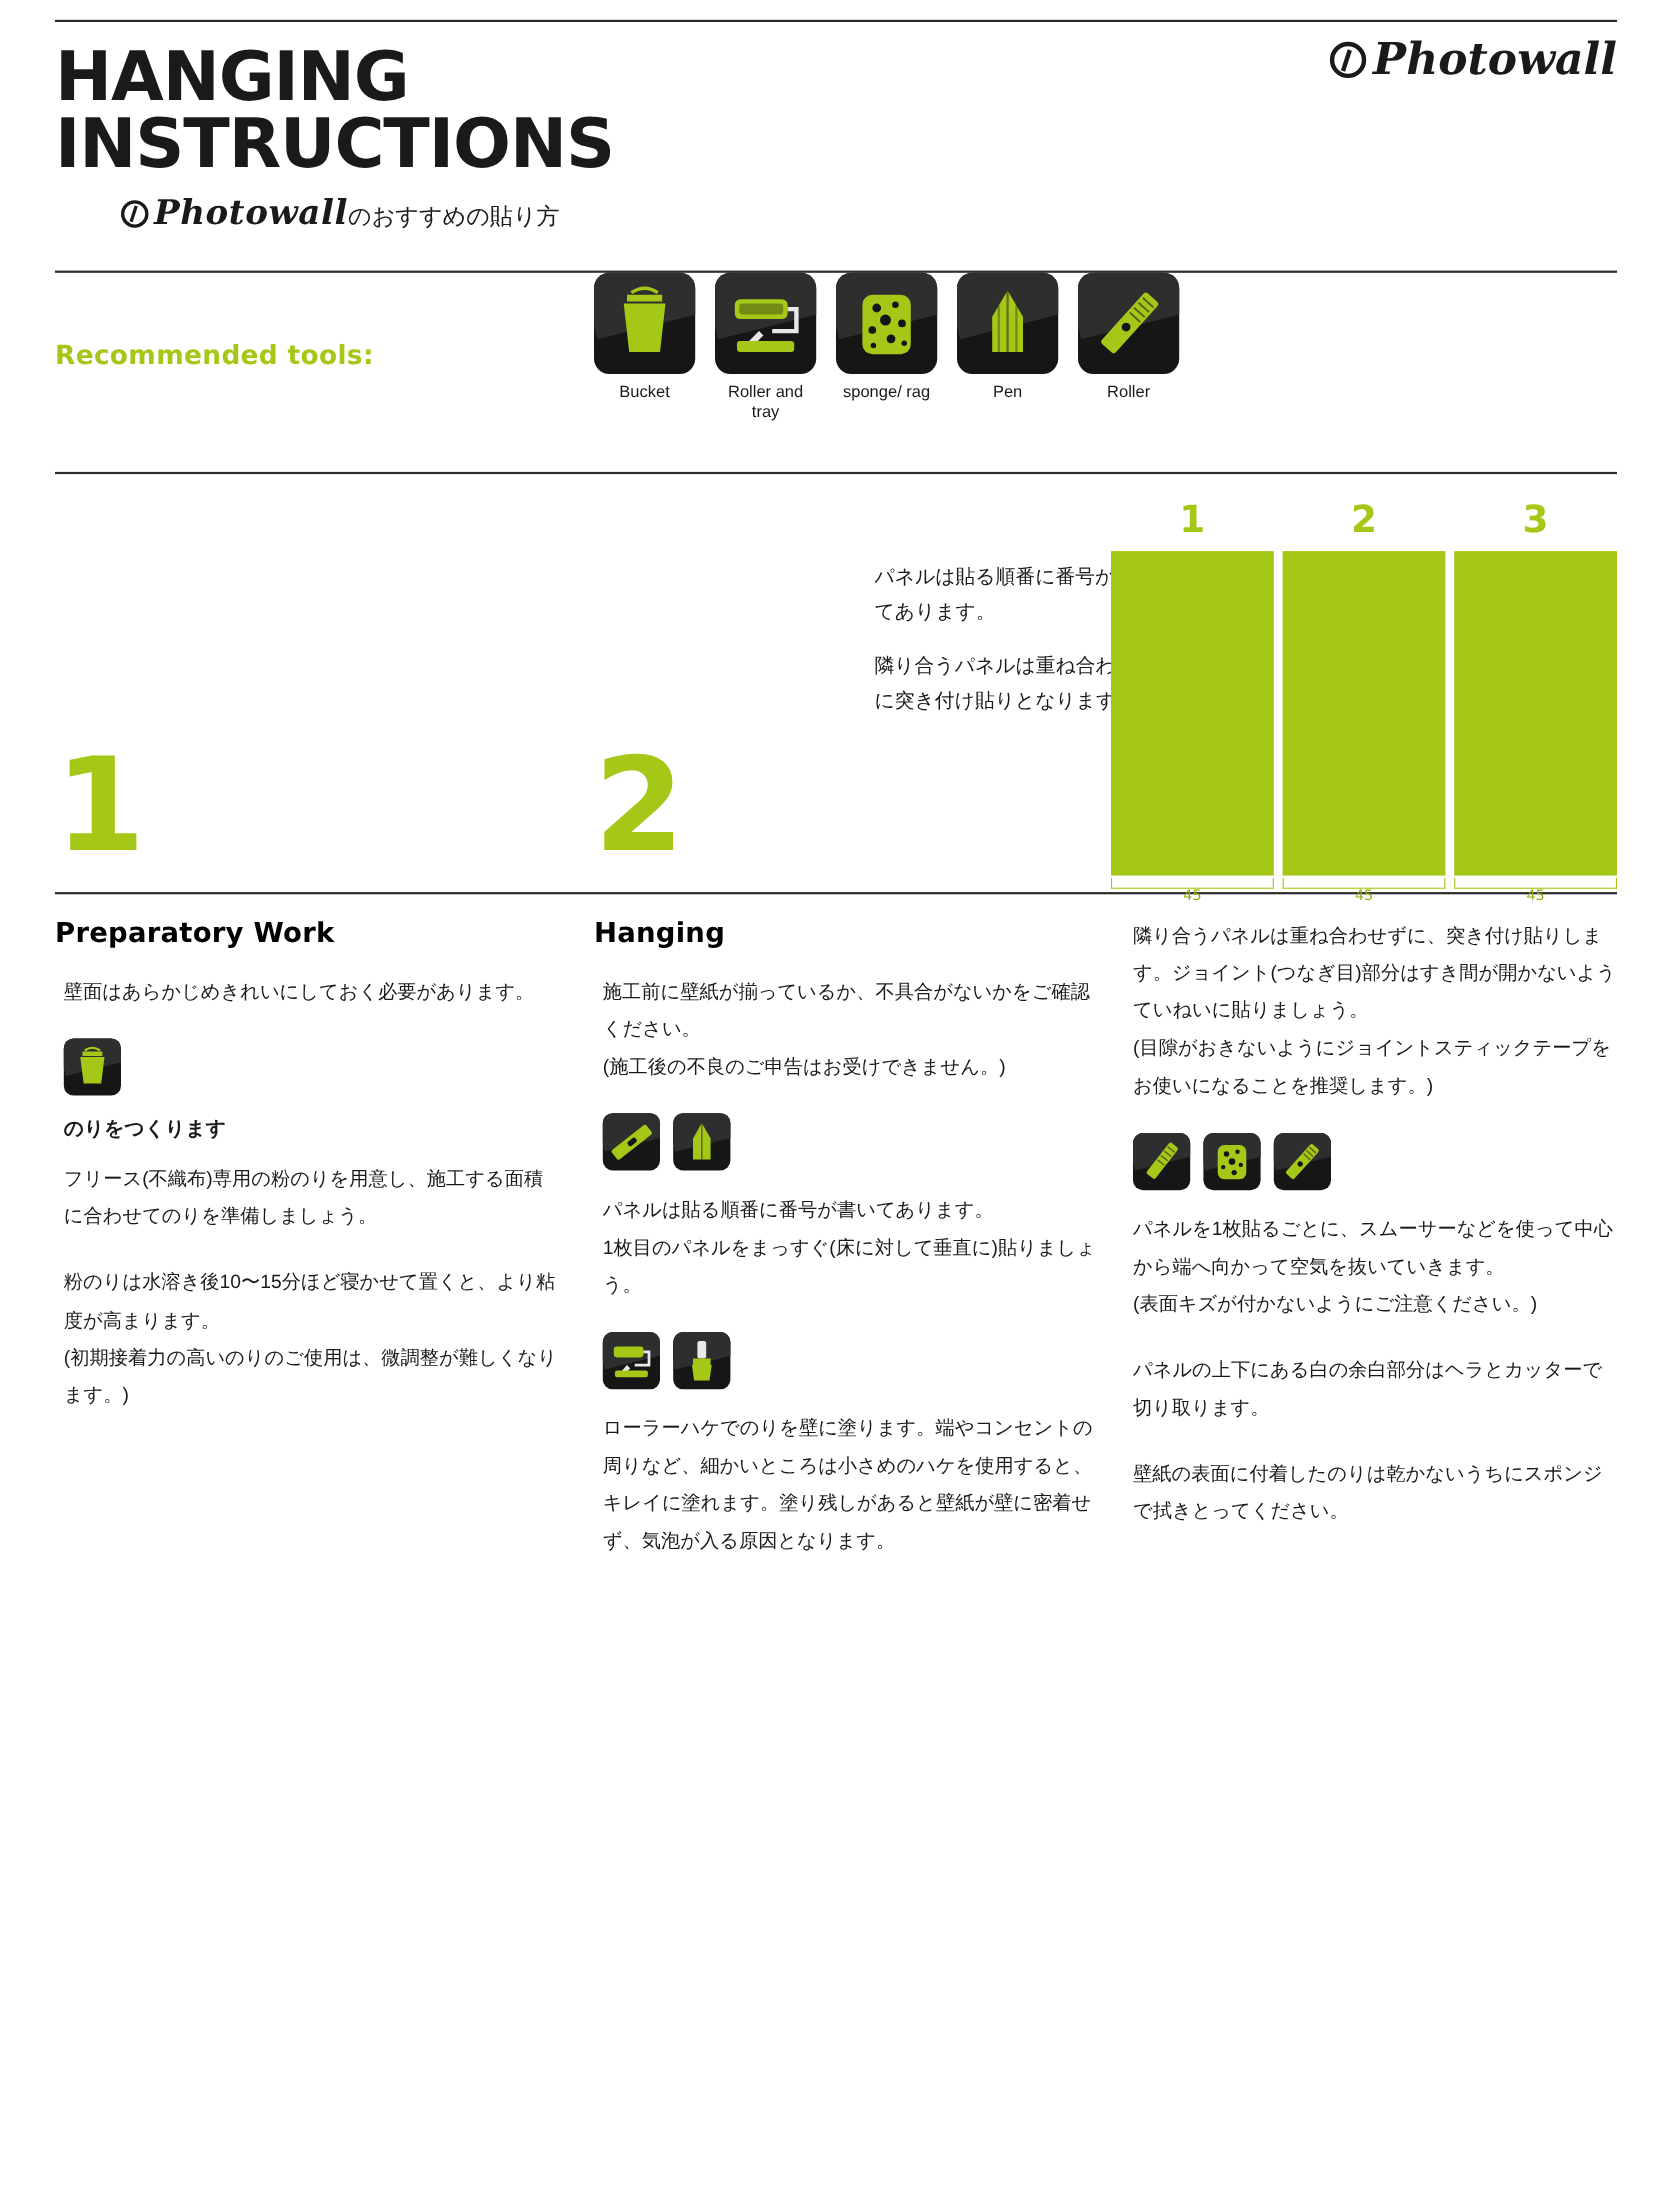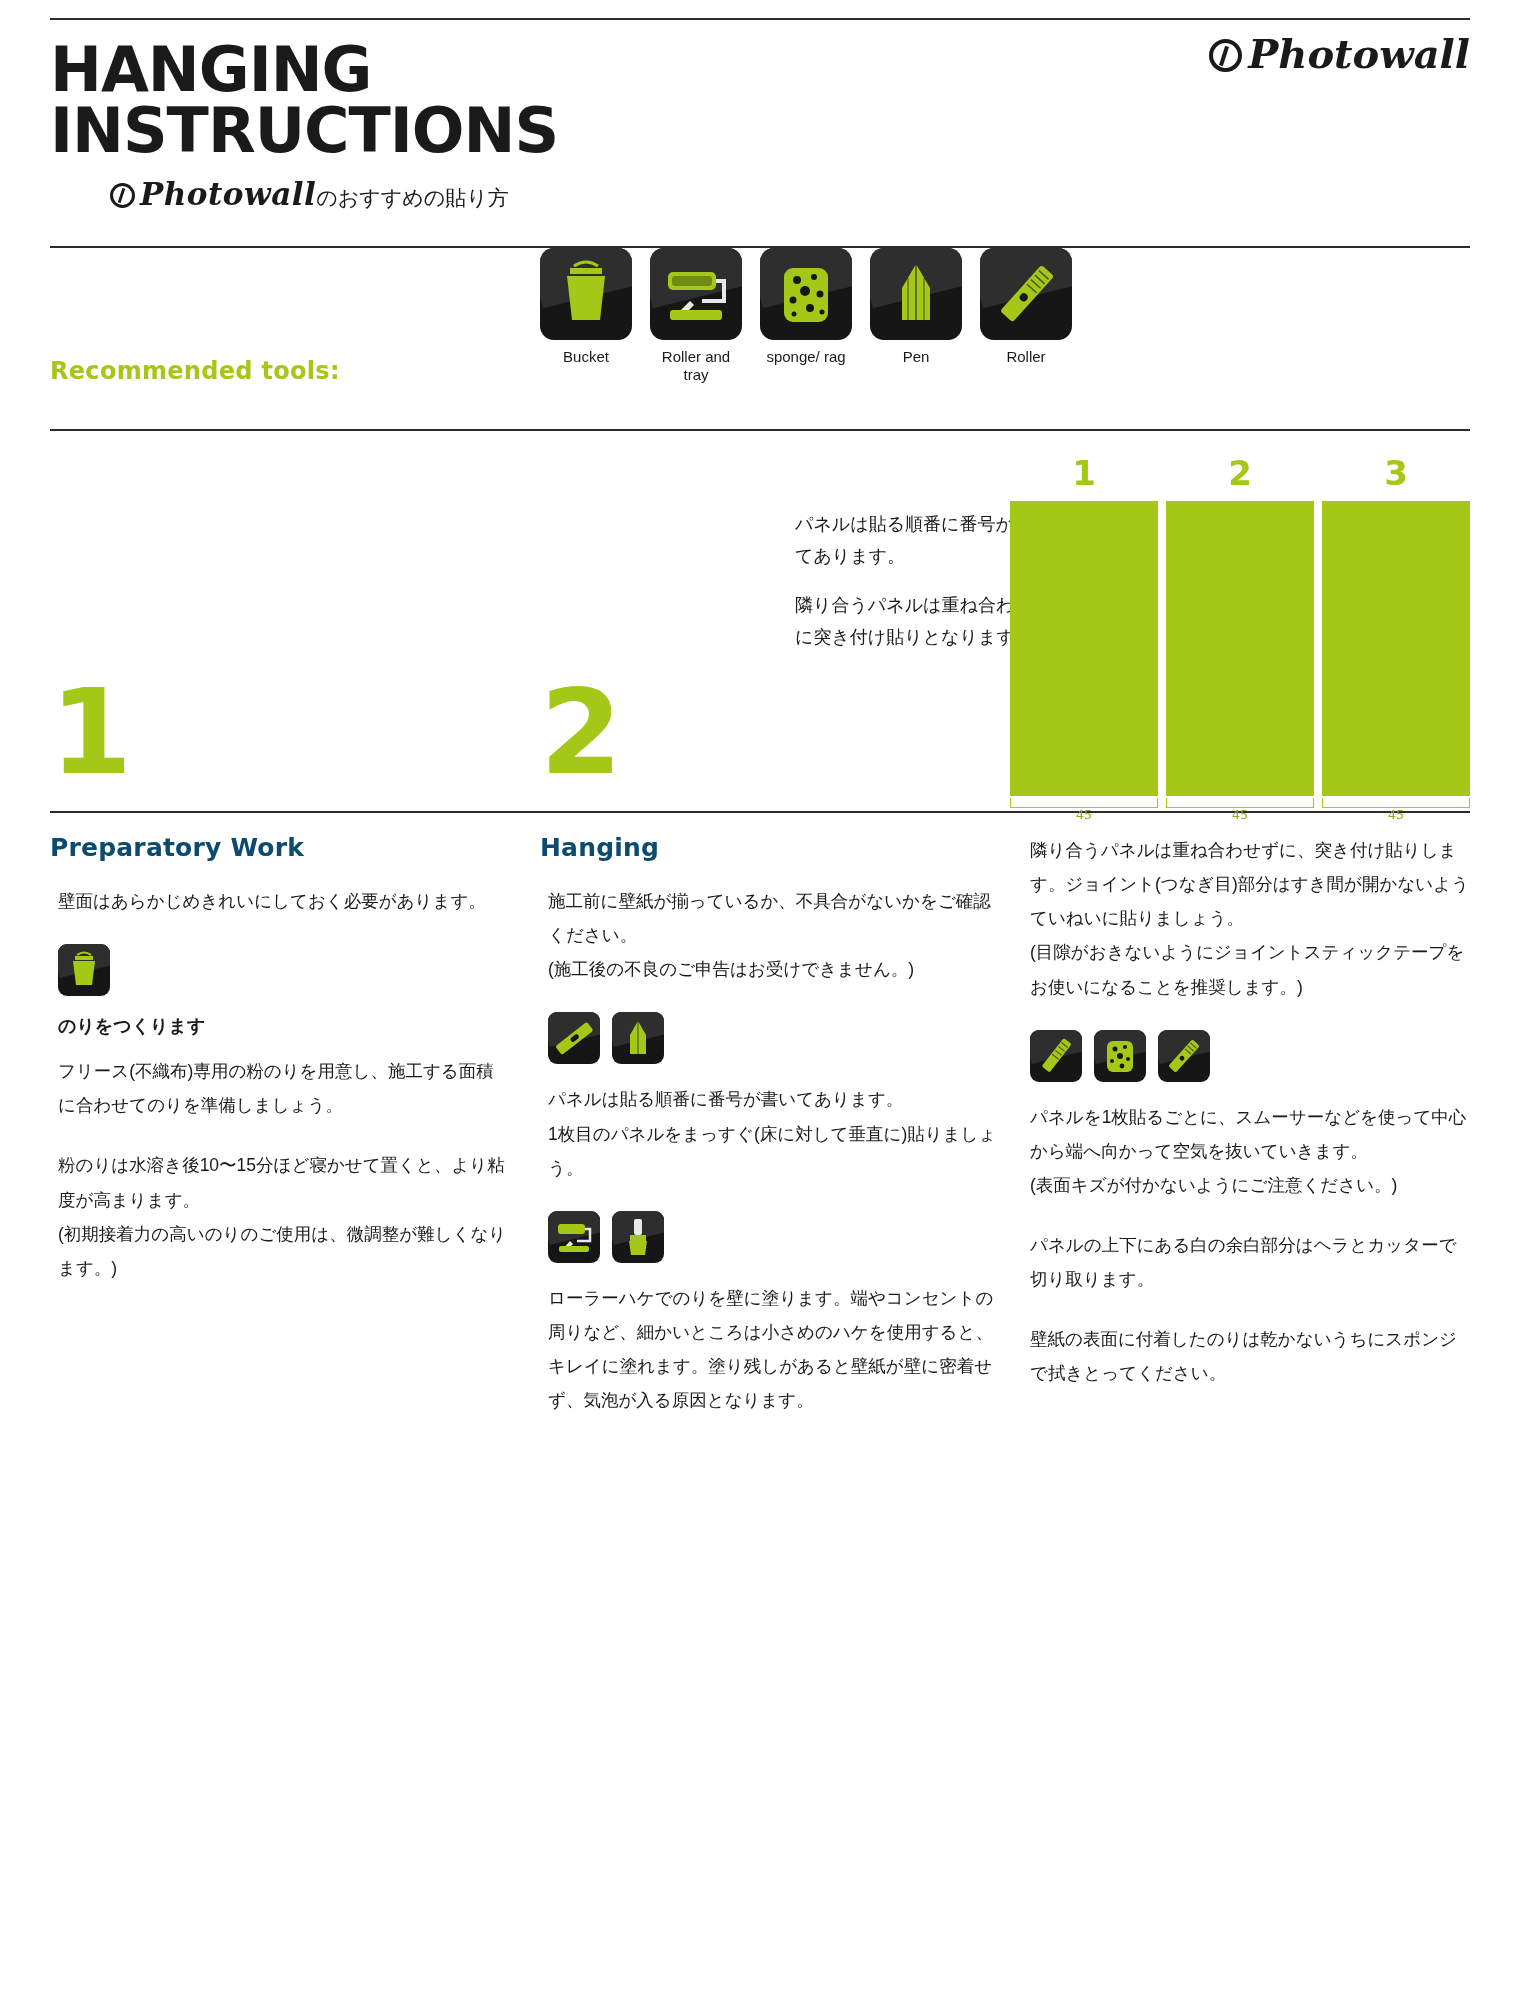--- a/index.html
+++ b/index.html
@@ -114,21 +114,21 @@
     font-size: 21px;
     color: #1a1a1a;
   }
   
   .tools-section {
     margin-top: 14px;
     padding-top: 20px;
   }
   .tools-row {
     display: flex;
-    align-items: flex-end;
+    align-items: center;
   }
   .tools-label {
     font-family: "DejaVu Sans", sans-serif;
     font-weight: bold;
     font-size: 24px;
     color: #a5c818;
     width: 490px;
     padding-top: 14px;
     letter-spacing: 0.3px;
   }
@@ -251,21 +251,21 @@
     display: flex;
     gap: 0;
     margin-top: 20px;
   }
   .col { width: 490px; padding-right: 30px; box-sizing: border-box; }
   .col3 { width: 440px; padding-right: 0; }
   .col-head {
     font-family: "DejaVu Sans", sans-serif;
     font-weight: bold;
     font-size: 25px;
-    color: #0c4a6e;
+    color: #000000;
     margin-bottom: 22px;
     letter-spacing: 0.2px;
   }
   .body-txt {
     font-size: 17.5px;
     line-height: 1.95;
     color: #1a1a1a;
     margin: 0 0 26px 0;
     padding-left: 8px;
   }

